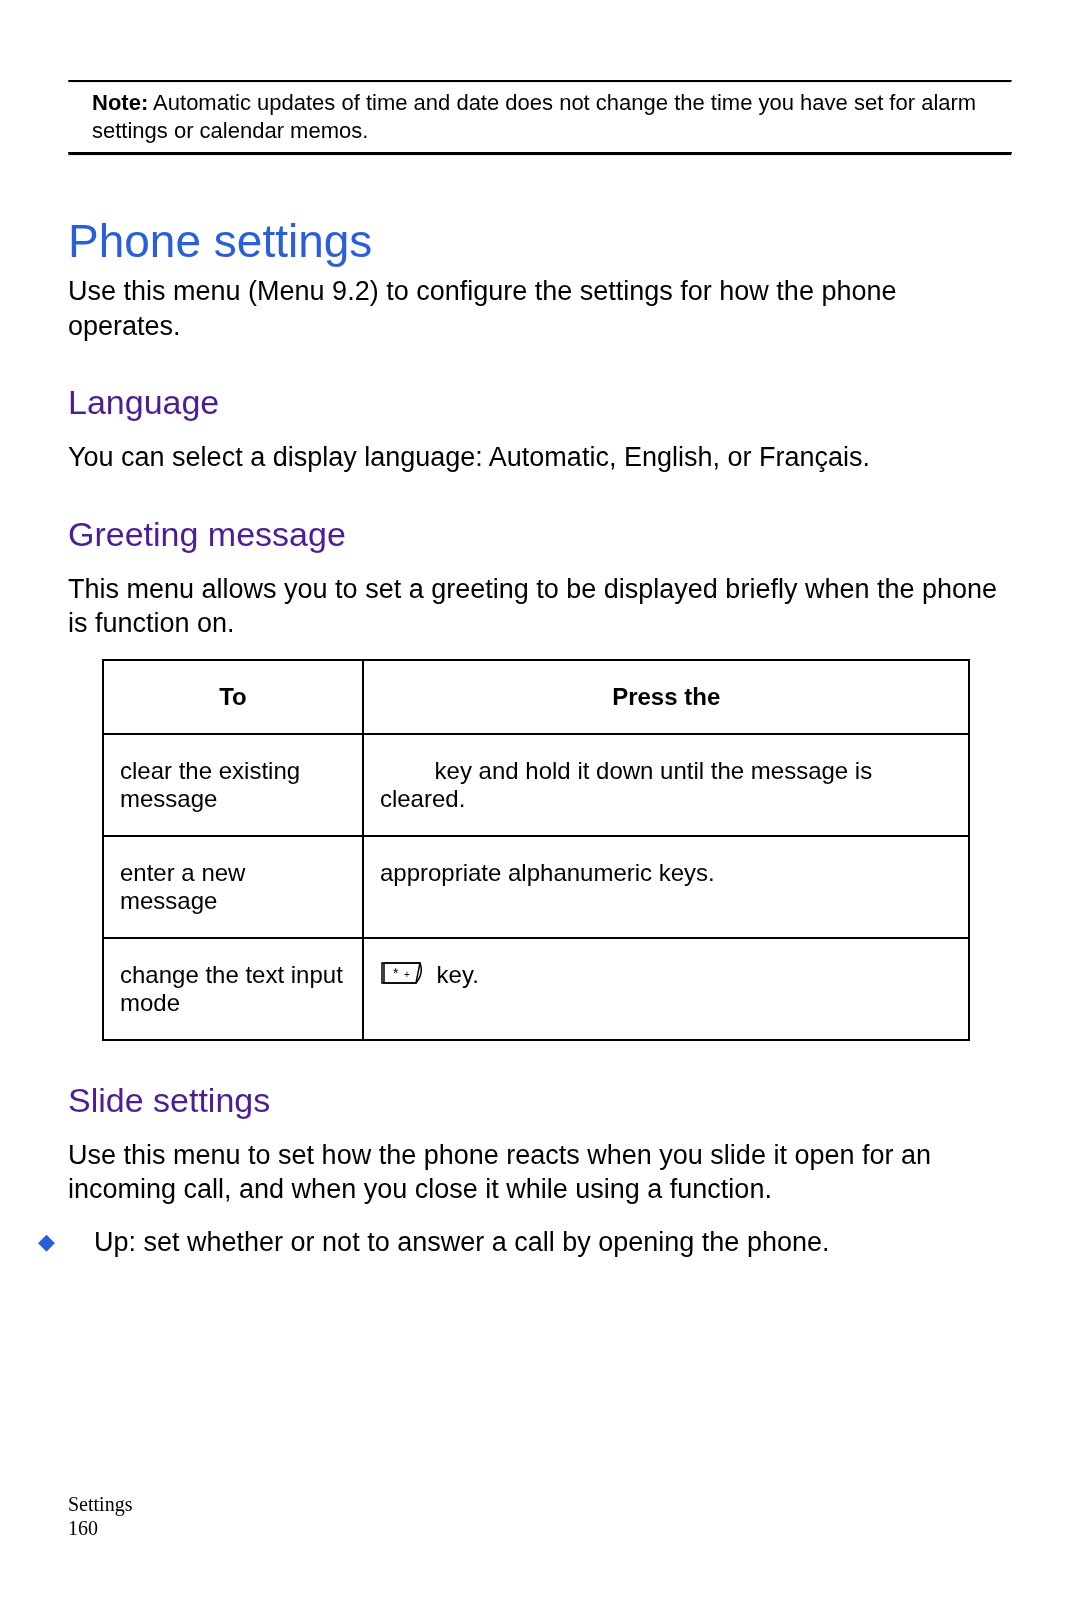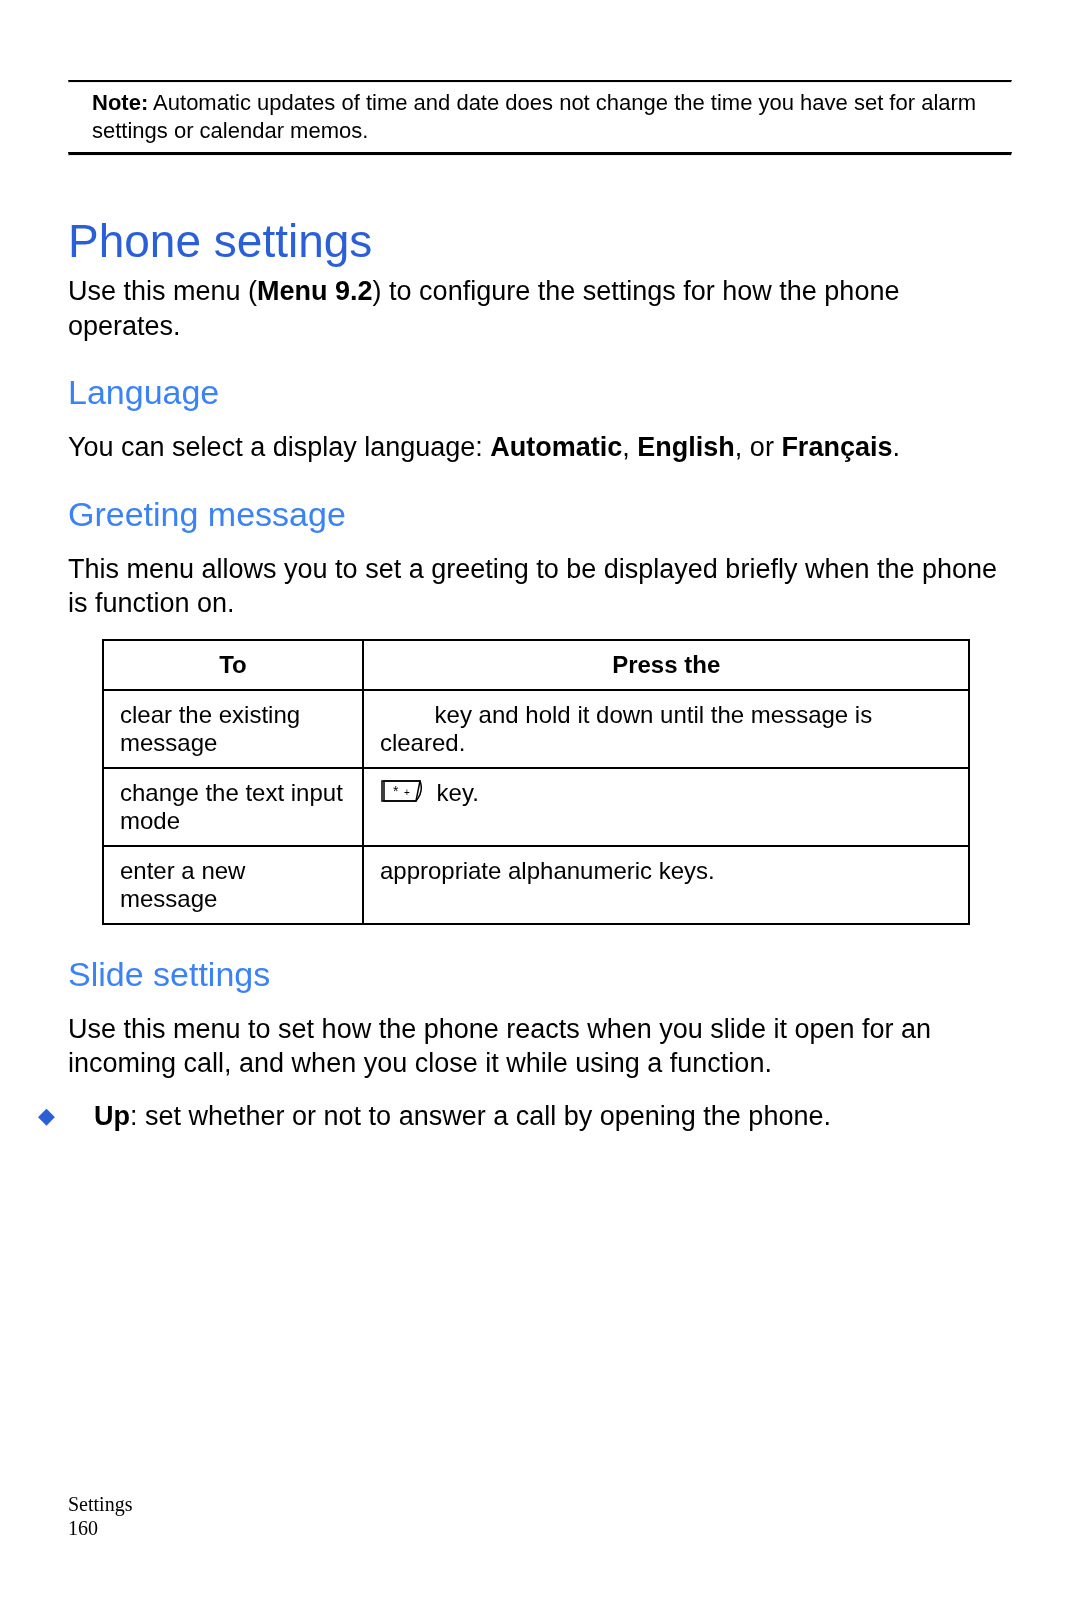--- a/index.html
+++ b/index.html
@@ -23,39 +23,39 @@
   .note-block { padding: 6px 0 8px 0; margin-left: 24px; }
   .note-label { font-weight: bold; font-size: 22px; }
   .note-text { font-size: 22px; line-height: 1.25; }
   h1.section {
     color: #2a5fd8;
     font-weight: 400;
     font-size: 46px;
     margin: 58px 0 4px 0;
   }
   h2.subsection {
-    color: #3b82f6;
+    color: #4c1d95;
     font-weight: 400;
     font-size: 34px;
-    margin: 30px 0 18px 0;
+    margin: 40px 0 18px 0;
   }
   p.body {
     font-size: 27px;
     line-height: 1.28;
     margin: 6px 0 18px 0;
   }
-  .bold { font-weight: bold; }
+  .bold { font-weight: normal; }
   table.grid {
     border-collapse: collapse;
     width: 92%;
     margin: 18px 0 18px 34px;
   }
   table.grid th, table.grid td {
     border: 2px solid #000;
-    padding: 10px 16px;
+    padding: 22px 16px;
     font-size: 24px;
     vertical-align: top;
     text-align: left;
   }
   table.grid th {
     font-weight: bold;
     text-align: center;
   }
   table.grid td.col-to { width: 30%; }
   .key-icon {
@@ -118,35 +118,35 @@
         <th>To</th>
         <th>Press the</th>
       </tr>
     </thead>
     <tbody>
       <tr>
         <td class="col-to">clear the existing message</td>
         <td><span style="display:inline-block; width:48px;"></span><span> key and hold it down until the message is cleared.</span></td>
       </tr>
       <tr>
+        <td class="col-to">enter a new message</td>
+        <td>appropriate alphanumeric keys.</td>
+      </tr>
+      <tr>
         <td class="col-to">change the text input mode</td>
         <td>
           <span class="key-icon">
             <svg width="44" height="24" viewBox="0 0 44 24">
               <path d="M2 2 h38 a4 4 0 0 1 0 0 l0 0 q4 10 -4 20 h-34 z" fill="none" stroke="#000" stroke-width="1.5"></path>
               <path d="M4 2 L40 2 L36 22 L4 22 Z" fill="none" stroke="#000" stroke-width="1.5"></path>
               <text x="13" y="17" font-size="14" font-family="Arial" fill="#000">*</text>
               <text x="24" y="17" font-size="10" font-family="Arial" fill="#000">+</text>
             </svg>
           </span><span> key.</span>
         </td>
-      </tr>
-      <tr>
-        <td class="col-to">enter a new message</td>
-        <td>appropriate alphanumeric keys.</td>
       </tr>
     </tbody>
   </table>
 
 
   <h2 class="subsection">Slide settings</h2>
   <p class="body">Use this menu to set how the phone reacts when you slide it open for an incoming call, and when you close it while using a function.</p>
   <div class="bullet-line">
     <span class="diamond">◆</span><span class="bold">Up</span><span>: set whether or not to answer a call by opening the phone.</span>
   </div>

